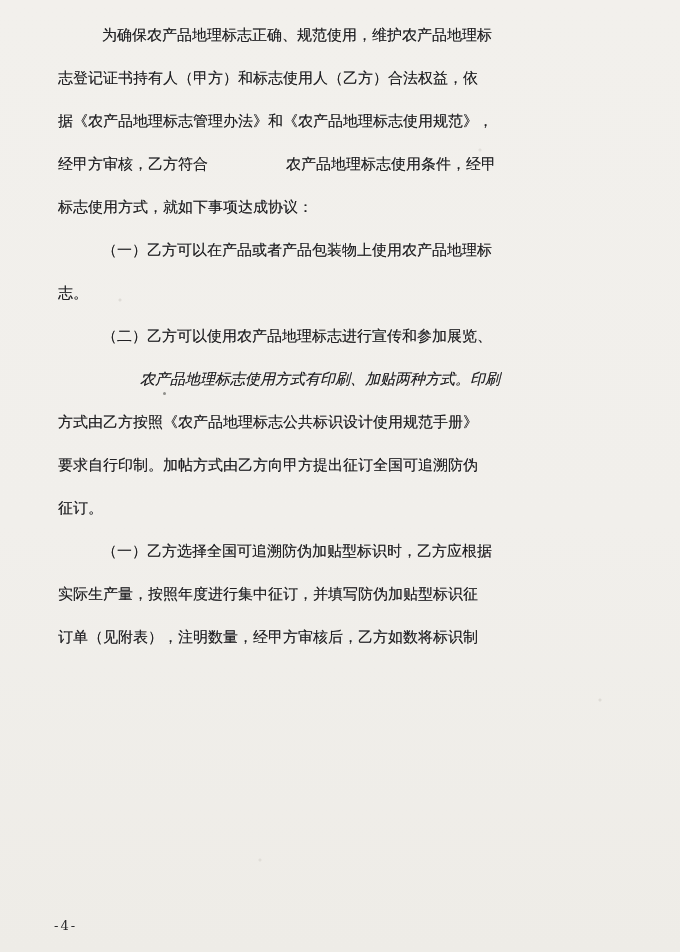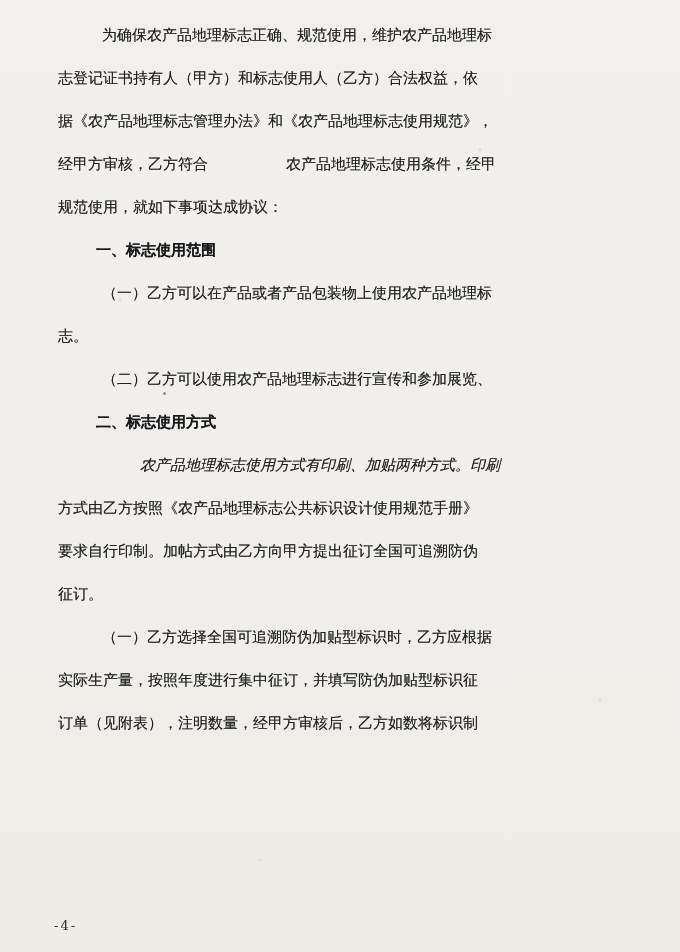--- a/index.html
+++ b/index.html
@@ -84,29 +84,27 @@
 <div class="page">
 
   <div class="doc">
 
     <div class="line indent2">为确保农产品地理标志正确、规范使用，维护农产品地理标</div>
     <div class="line">志登记证书持有人（甲方）和标志使用人（乙方）合法权益，依</div>
     <div class="line">据《农产品地理标志管理办法》和《农产品地理标志使用规范》，</div>
 
     <div class="line"><span>经甲方审核，乙方符合</span><span class="blank-gap"></span><span>农产品地理标志使用条件，经甲</span></div>
 
-    <div class="line">规范使用，就如下事项达成协议：</div>
+    <div class="line">标志使用方式，就如下事项达成协议：</div>
 
-    <div class="line heading">一、标志使用范围</div>
 
     <div class="line indent2">（一）乙方可以在产品或者产品包装物上使用农产品地理标</div>
     <div class="line">志。</div>
     <div class="line indent2">（二）乙方可以使用农产品地理标志进行宣传和参加展览、</div>
 
-    <div class="line heading">二、标志使用方式</div>
 
     <div class="line indent4">农产品地理标志使用方式有印刷、加贴两种方式。印刷</div>
     <div class="line">方式由乙方按照《农产品地理标志公共标识设计使用规范手册》</div>
     <div class="line">要求自行印制。加帖方式由乙方向甲方提出征订全国可追溯防伪</div>
     <div class="line">征订。</div>
     <div class="line indent2">（一）乙方选择全国可追溯防伪加贴型标识时，乙方应根据</div>
     <div class="line">实际生产量，按照年度进行集中征订，并填写防伪加贴型标识征</div>
     <div class="line">订单（见附表），注明数量，经甲方审核后，乙方如数将标识制</div>
 
   </div>

